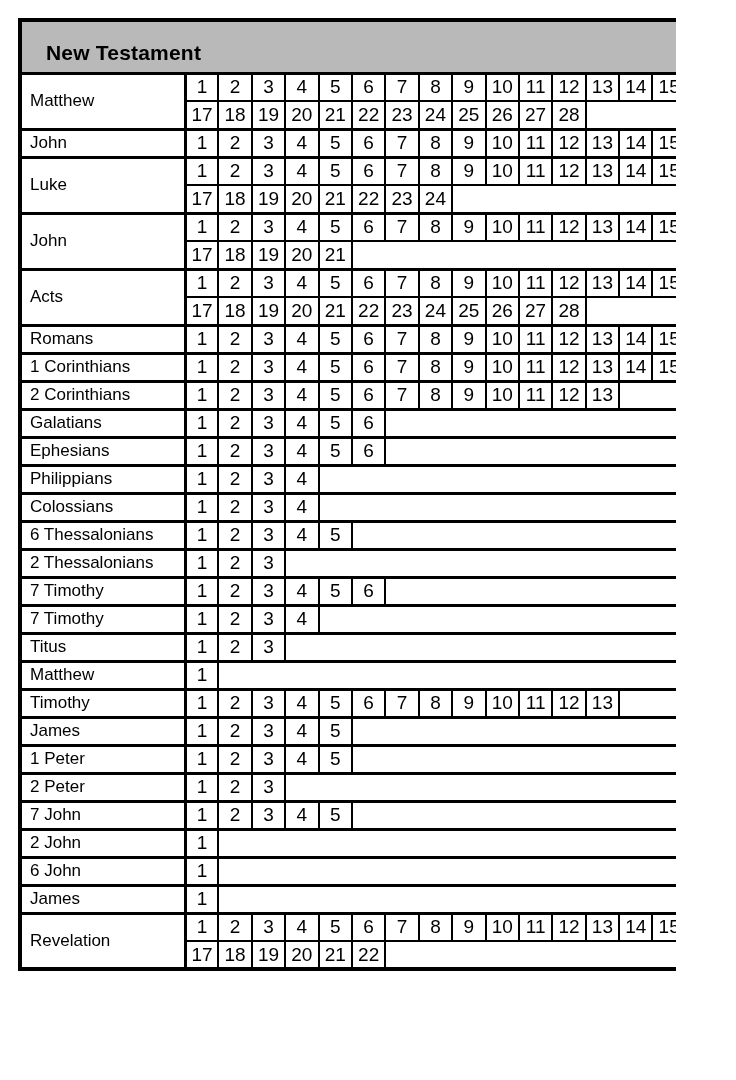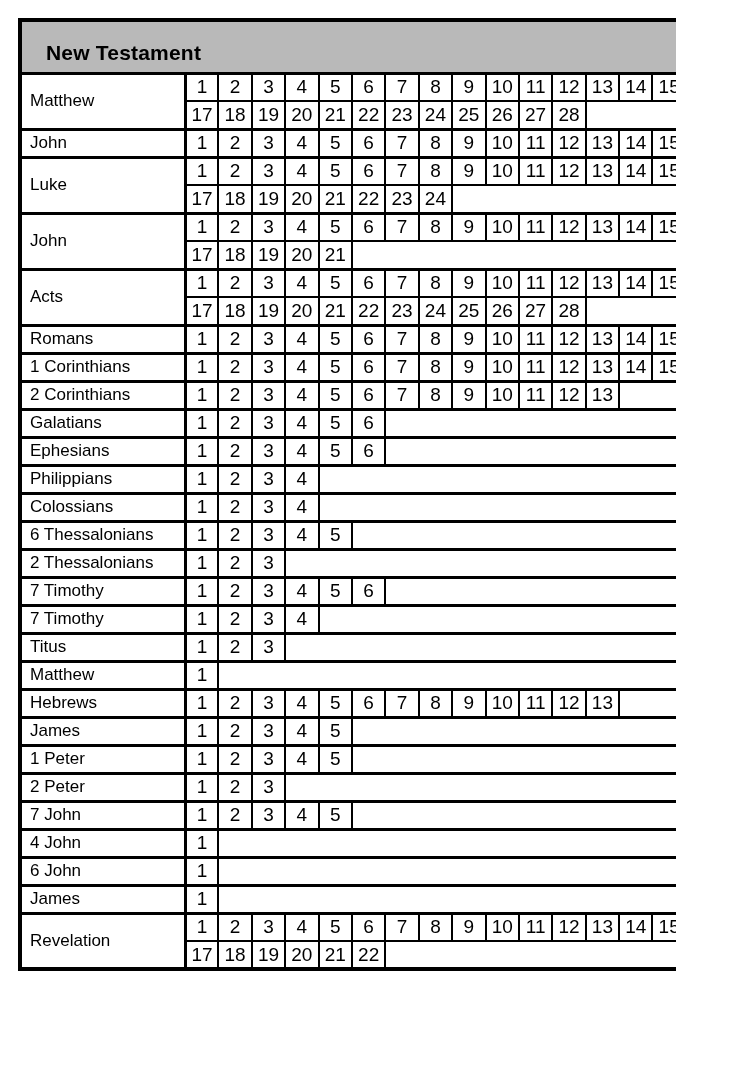--- a/index.html
+++ b/index.html
@@ -380,21 +380,21 @@
           <td class="num">2</td>
           <td class="num">3</td>
           <td class="filler" colspan="13"></td>
         </tr>
         <tr class="group-start">
           <th class="book" rowspan="1">Matthew</th>
           <td class="num">1</td>
           <td class="filler" colspan="15"></td>
         </tr>
         <tr class="group-start">
-          <th class="book" rowspan="1">Hebrews</th>
+          <th class="book" rowspan="1">Timothy</th>
           <td class="num">1</td>
           <td class="num">2</td>
           <td class="num">3</td>
           <td class="num">4</td>
           <td class="num">5</td>
           <td class="num">6</td>
           <td class="num">7</td>
           <td class="num">8</td>
           <td class="num">9</td>
           <td class="num">10</td>
@@ -431,21 +431,21 @@
         <tr class="group-start">
           <th class="book" rowspan="1">7 John</th>
           <td class="num">1</td>
           <td class="num">2</td>
           <td class="num">3</td>
           <td class="num">4</td>
           <td class="num">5</td>
           <td class="filler" colspan="11"></td>
         </tr>
         <tr class="group-start">
-          <th class="book" rowspan="1">4 John</th>
+          <th class="book" rowspan="1">2 John</th>
           <td class="num">1</td>
           <td class="filler" colspan="15"></td>
         </tr>
         <tr class="group-start">
           <th class="book" rowspan="1">6 John</th>
           <td class="num">1</td>
           <td class="filler" colspan="15"></td>
         </tr>
         <tr class="group-start">
           <th class="book" rowspan="1">James</th>

